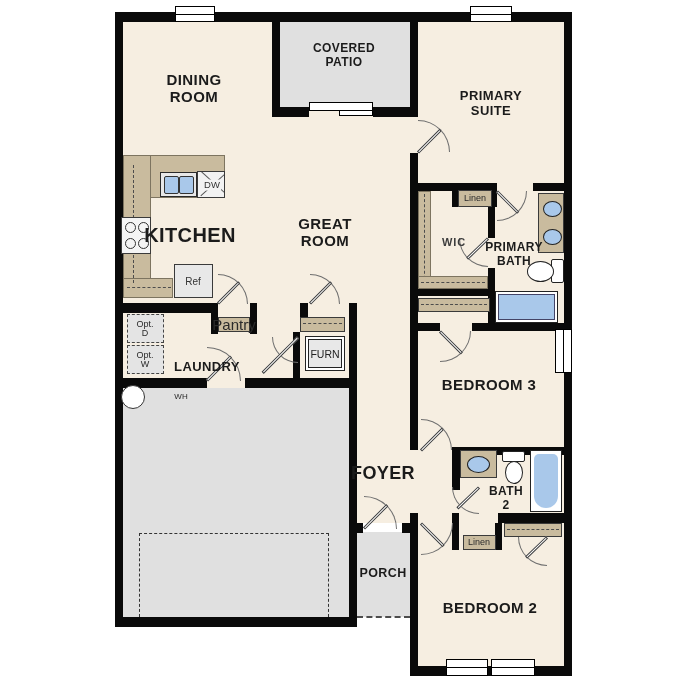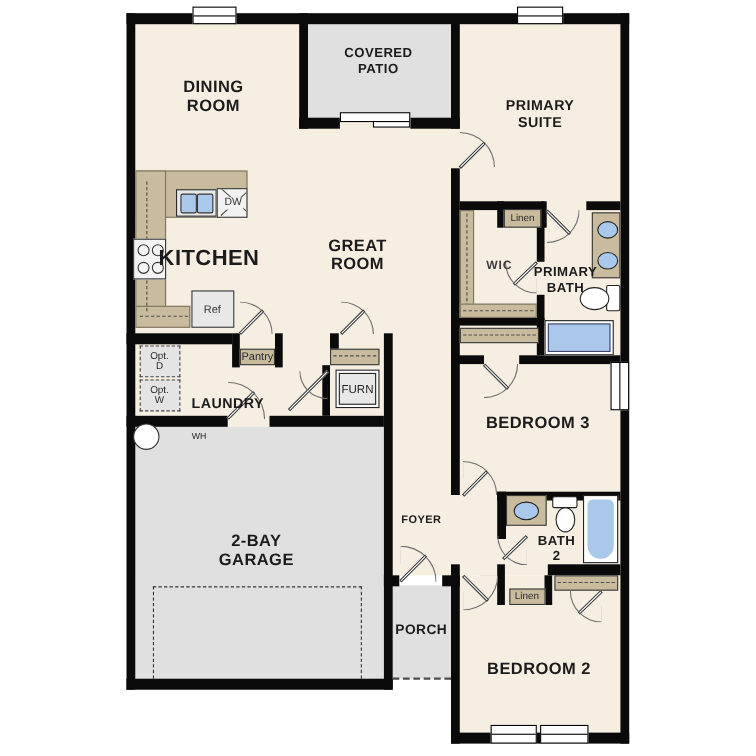--- a/index.html
+++ b/index.html
@@ -91,21 +91,21 @@
   <div class="appl" style="left:121px;top:217px;width:30px;height:37px;background:#f4f4f4;">
     <div class="abs round" style="left:3px;top:4px;width:9px;height:9px;border:1.4px solid #333;"></div>
     <div class="abs round" style="left:16px;top:4px;width:9px;height:9px;border:1.4px solid #333;"></div>
     <div class="abs round" style="left:3px;top:20px;width:9px;height:9px;border:1.4px solid #333;"></div>
     <div class="abs round" style="left:16px;top:20px;width:9px;height:9px;border:1.4px solid #333;"></div>
   </div>
   <div class="appl" style="left:174px;top:264px;width:39px;height:34px;"></div>
   <div class="lbl small" style="left:193px;top:282px;font-size:10px;color:#333;">Ref</div>
 
   <div class="chip" style="left:218px;top:317px;width:32px;height:15px;"></div>
-  <div class="lbl small" style="left:234px;top:325px;font-size:10px;">Pantry</div>
+  <div class="lbl small" style="left:234px;top:325px;font-size:15px;">Pantry</div>
   <div class="chip" style="left:300px;top:317px;width:45px;height:15px;"></div>
   <div class="dashh" style="left:303px;top:323px;width:39px;"></div>
   <div class="appl" style="left:305px;top:336px;width:40px;height:35px;border:1.4px solid #222;background:#fff;">
     <div class="abs" style="left:2px;top:2px;right:2px;bottom:2px;background:var(--appliance);border:1px solid #222;"></div>
   </div>
   <div class="lbl small" style="left:325px;top:354px;font-size:10.5px;color:#222;z-index:3;">FURN</div>
   <div class="abs" style="left:127px;top:314px;width:37px;height:29px;background:#e4e4e4;border:1.6px dashed #444;box-sizing:border-box;"></div>
   <div class="lbl small" style="left:145px;top:329px;font-size:9px;line-height:1.05;">Opt.
 D</div>
   <div class="abs" style="left:127px;top:345px;width:37px;height:29px;background:#e4e4e4;border:1.6px dashed #444;box-sizing:border-box;"></div>
@@ -202,19 +202,17 @@
   <div class="lbl" style="left:190px;top:235px;font-size:20px;">KITCHEN</div>
   <div class="lbl" style="left:325px;top:232px;font-size:15px;">GREAT
 ROOM</div>
   <div class="lbl" style="left:454px;top:242px;font-size:11px;color:#3c3c3c;letter-spacing:.8px;">WIC</div>
   <div class="lbl" style="left:514px;top:255px;font-size:12px;">PRIMARY
 BATH</div>
   <div class="lbl" style="left:207px;top:367px;font-size:13px;">LAUNDRY</div>
   <div class="lbl" style="left:489px;top:385px;font-size:15px;">BEDROOM 3</div>
   <div class="lbl" style="left:506px;top:499px;font-size:12px;">BATH
 2</div>
-  <div class="lbl" style="left:233px;top:501px;font-size:15px;">2-BAY
-GARAGE</div>
-  <div class="lbl" style="left:383px;top:473px;font-size:10px;">FOYER</div>
+  <div class="lbl" style="left:383px;top:473px;font-size:18px;">FOYER</div>
   <div class="lbl" style="left:383px;top:573px;font-size:12.5px;">PORCH</div>
   <div class="lbl" style="left:490px;top:608px;font-size:15px;">BEDROOM 2</div>
 
 </div>
 
 </body></html>

